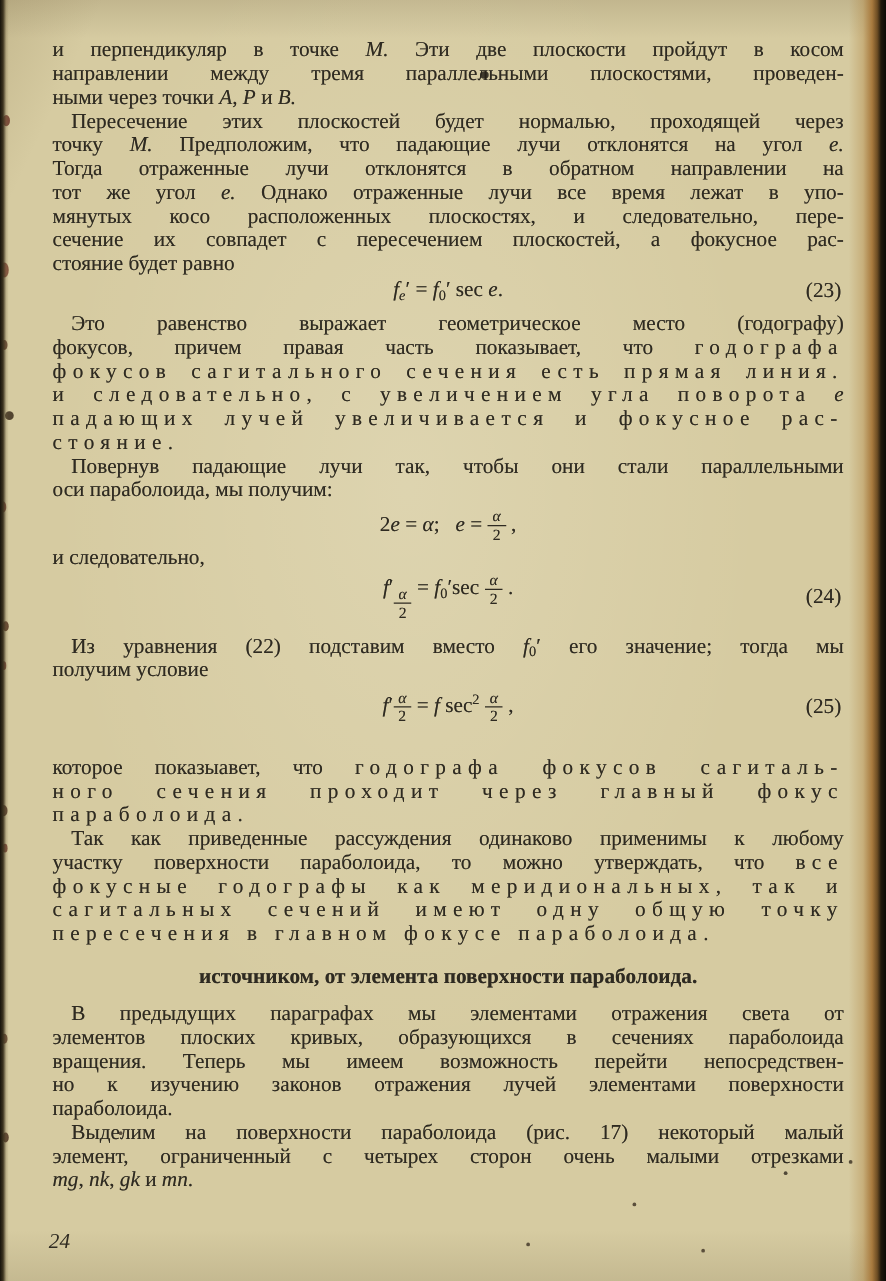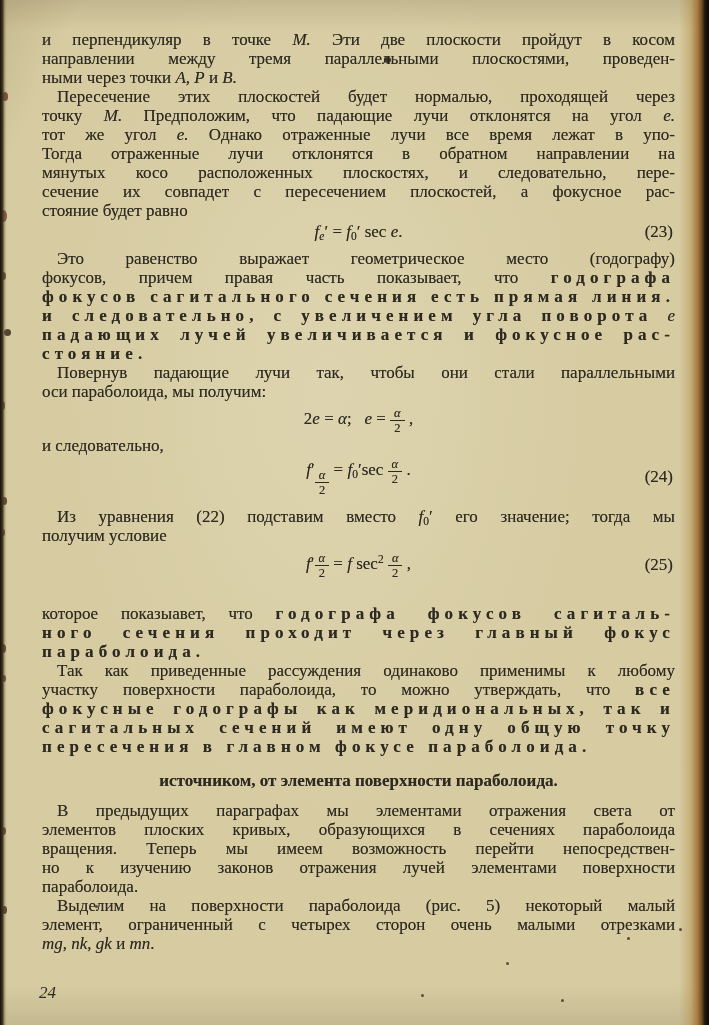--- a/index.html
+++ b/index.html
@@ -44,21 +44,21 @@
     text-shadow:0 0 .5px rgba(46,42,33,.55);
     z-index:3;
   }
   .para{margin:0;}
   .line{line-height:19px;white-space:normal;}
   .line.j{text-align:justify;text-align-last:justify;}
   .line.l{text-align:left;}
   .para.ind .line:first-child{text-indent:15px;}
   .n{font-style:normal;}
   .i{font-style:italic;}
-  .sp{letter-spacing:.30em;font-weight:bold;}
+  .sp{letter-spacing:.30em;}
   .iov{font-style:italic;text-decoration:overline;}
   sub{font-size:11.5px;line-height:0;vertical-align:-3px;}
   sub.subi{font-style:italic;}
   sup{font-size:11.5px;line-height:0;vertical-align:6px;}
   .formula{position:relative;text-align:center;line-height:1.15;}
   .fbody{display:inline-block;}
   .eqnum{position:absolute;right:2px;top:50%;transform:translateY(-50%);}
   .frac{display:inline-block;vertical-align:middle;font-size:12.5px;line-height:1.12;text-align:center;}
   .frac .fnum{display:block;border-bottom:1.3px solid var(--ink);padding:0 4px;font-style:italic;}
   .frac .fden{display:block;}
@@ -78,22 +78,22 @@
   <div class="edge-right"></div>
   <div class="content">
       <div class="para">
         <div class="line j"><span class="n">и перпендикуляр в точке </span><span class="i">М.</span><span class="n"> Эти две плоскости пройдут в косом</span></div>
         <div class="line j"><span class="n">направлении между тремя параллельными плоскостями, проведен-</span></div>
         <div class="line l"><span class="n">ными через точки </span><span class="i">А, Р</span><span class="n"> и </span><span class="i">В.</span></div>
       </div>
       <div class="para ind">
         <div class="line j"><span class="n">Пересечение этих плоскостей будет нормалью, проходящей через</span></div>
         <div class="line j"><span class="n">точку </span><span class="i">М.</span><span class="n"> Предположим, что падающие лучи отклонятся на угол </span><span class="i">е.</span></div>
+        <div class="line j"><span class="n">Тогда отраженные лучи отклонятся в обратном направлении на</span></div>
         <div class="line j"><span class="n">тот же угол </span><span class="i">е.</span><span class="n"> Однако отраженные лучи все время лежат в упо-</span></div>
-        <div class="line j"><span class="n">Тогда отраженные лучи отклонятся в обратном направлении на</span></div>
         <div class="line j"><span class="n">мянутых косо расположенных плоскостях, и следовательно, пере-</span></div>
         <div class="line j"><span class="n">сечение их совпадет с пересечением плоскостей, а фокусное рас-</span></div>
         <div class="line l"><span class="n">стояние будет равно</span></div>
       </div>
       <div class="formula" style="margin-top: 2px; margin-bottom: 7px;"><span class="fbody"><span class="i">f</span><sub class="subi">е</sub><span class="n">′ = </span><span class="i">f</span><sub class="sub">0</sub><span class="n">′ sec </span><span class="i">е</span><span class="n">.</span></span><span class="eqnum">(23)</span></div>
       <div class="para ind">
         <div class="line j"><span class="n">Это равенство выражает геометрическое место (годографу)</span></div>
         <div class="line j"><span class="n">фокусов, причем правая часть показывает, что </span><span class="sp">годографа</span></div>
         <div class="line j"><span class="sp">фокусов сагитального сечения есть прямая линия.</span></div>
         <div class="line j"><span class="sp">и следовательно, с увеличением угла поворота </span><span class="i">е</span></div>
@@ -130,21 +130,21 @@
         <div class="hline">источником, от элемента поверхности параболоида.</div>
       </div>
       <div class="para ind">
         <div class="line j"><span class="n">В предыдущих параграфах мы элементами отражения света от</span></div>
         <div class="line j"><span class="n">элементов плоских кривых, образующихся в сечениях параболоида</span></div>
         <div class="line j"><span class="n">вращения. Теперь мы имеем возможность перейти непосредствен-</span></div>
         <div class="line j"><span class="n">но к изучению законов отражения лучей элементами поверхности</span></div>
         <div class="line l"><span class="n">параболоида.</span></div>
       </div>
       <div class="para ind">
-        <div class="line j"><span class="n">Выделим на поверхности параболоида (рис. 5) некоторый малый</span></div>
+        <div class="line j"><span class="n">Выделим на поверхности параболоида (рис. 17) некоторый малый</span></div>
         <div class="line j"><span class="n">элемент, ограниченный с четырех сторон очень малыми отрезками</span></div>
         <div class="line l"><span class="i">mg</span><span class="n">, </span><span class="i">nk</span><span class="n">, </span><span class="i">gk</span><span class="n"> и </span><span class="i">mn</span><span class="n">.</span></div>
       </div>
     </div>
   <div class="page-number">24</div>
 <div class="speck" style="left: 2px; top: 92px; width: 6px; height: 9px; background: rgb(110, 58, 42);"></div>
     <div class="speck" style="left: 0px; top: 210px; width: 7px; height: 12px; background: rgb(122, 67, 48);"></div>
     <div class="speck" style="left: 1px; top: 272px; width: 5px; height: 8px; background: rgb(90, 58, 38);"></div>
     <div class="speck" style="left: 4px; top: 329px; width: 7px; height: 7px; background: rgb(60, 46, 28);"></div>
     <div class="speck" style="left: 0px; top: 401px; width: 5px; height: 9px; background: rgb(110, 58, 42);"></div>

